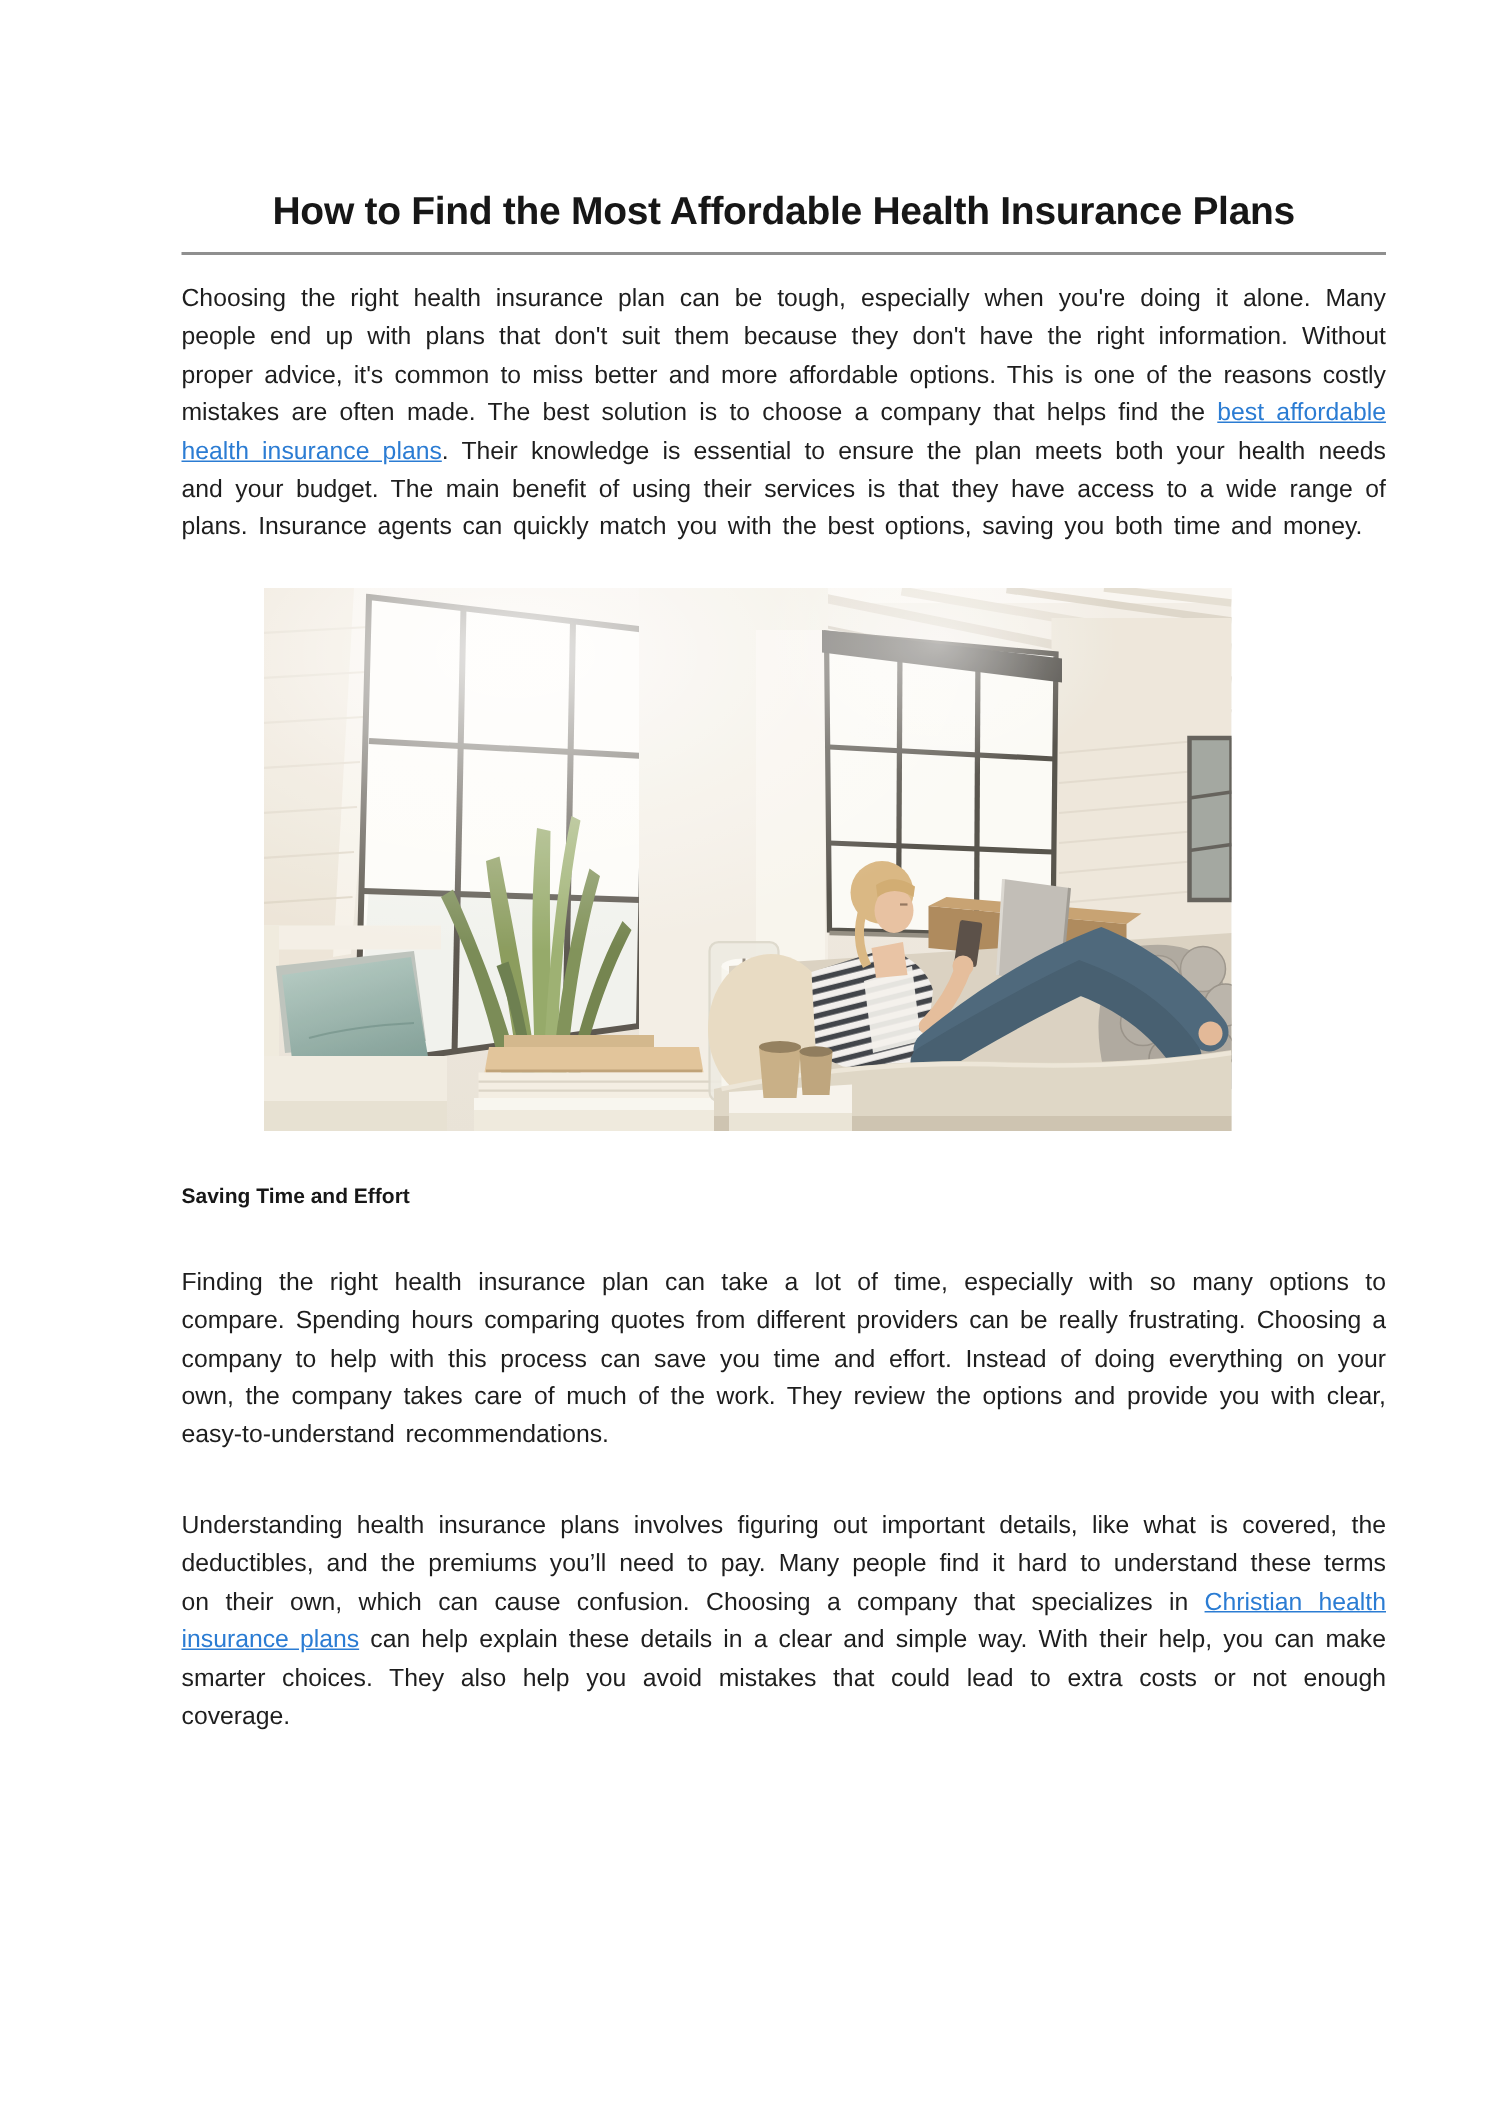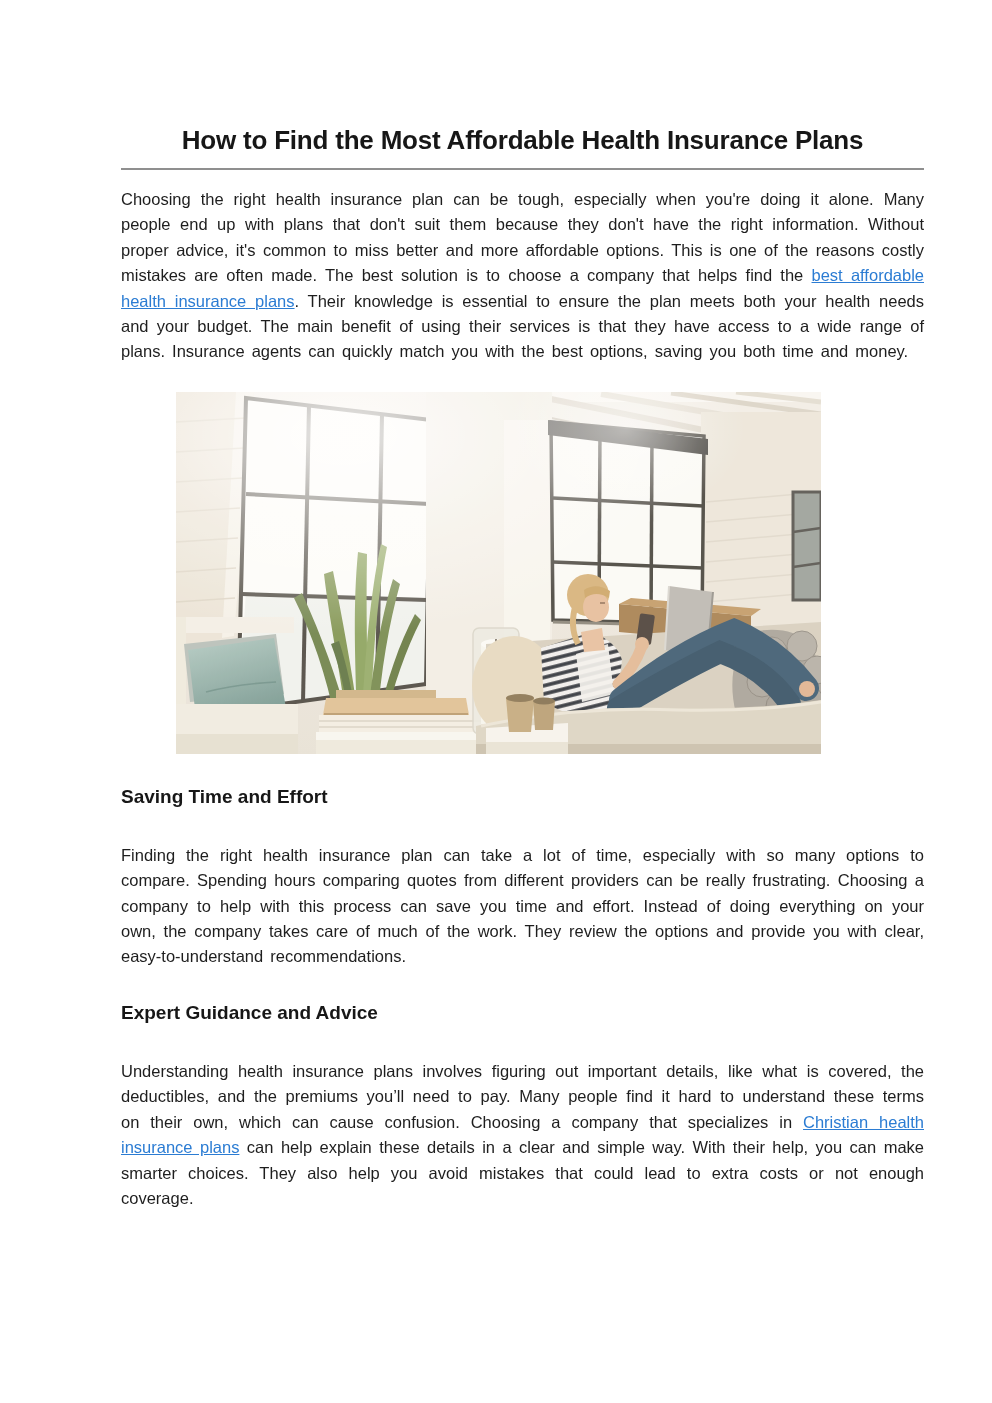--- a/index.html
+++ b/index.html
@@ -43,21 +43,21 @@
   }
   figure.photo {
     margin: 27px 0 0 55px;
     padding: 0;
     width: 645px;
     height: 362px;
     line-height: 0;
   }
   h2.sect {
     margin: 32px 0 0 0;
-    font-size: 19px;
+    font-size: 14px;
     line-height: 22px;
     font-weight: 700;
     color: var(--heading, #171717);
   }
   p.body.after-head { margin-top: 35px; }
 </style>
 </head>
 <body>
 
 <div class="page">
@@ -260,16 +260,15 @@
 
       <rect x="0" y="0" width="645" height="362" fill="url(#glare)"></rect>
       <rect x="330" y="0" width="240" height="180" fill="url(#glare2)"></rect>
       <rect x="0" y="0" width="645" height="362" fill="#fff6e8" opacity="0.10"></rect>
     </svg>
   </figure>
 
   <h2 class="sect">Saving Time and Effort</h2>
   <p class="body after-head">Finding the right health insurance plan can take a lot of time, especially with so many options to compare. Spending hours comparing quotes from different providers can be really frustrating. Choosing a company to help with this process can save you time and effort. Instead of doing everything on your own, the company takes care of much of the work. They review the options and provide you with clear, easy-to-understand recommendations.</p>
 
-  <h2 class="sect">Expert Guidance and Advice</h2>
   <p class="body after-head"><span>Understanding health insurance plans involves figuring out important details, like what is covered, the deductibles, and the premiums you’ll need to pay. Many people find it hard to understand these terms on their own, which can cause confusion. Choosing a company that specializes in </span><a class="doclink" href="#">Christian health insurance plans</a><span> can help explain these details in a clear and simple way. With their help, you can make smarter choices. They also help you avoid mistakes that could lead to extra costs or not enough coverage.</span></p>
 
 </div>
 
 </body></html>

